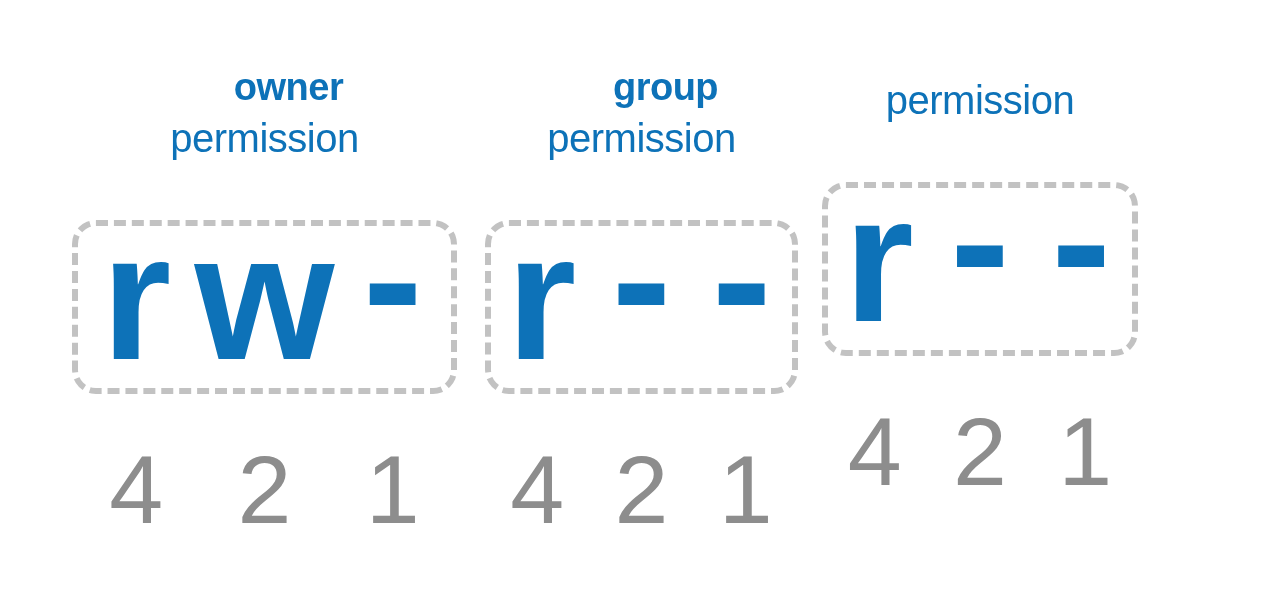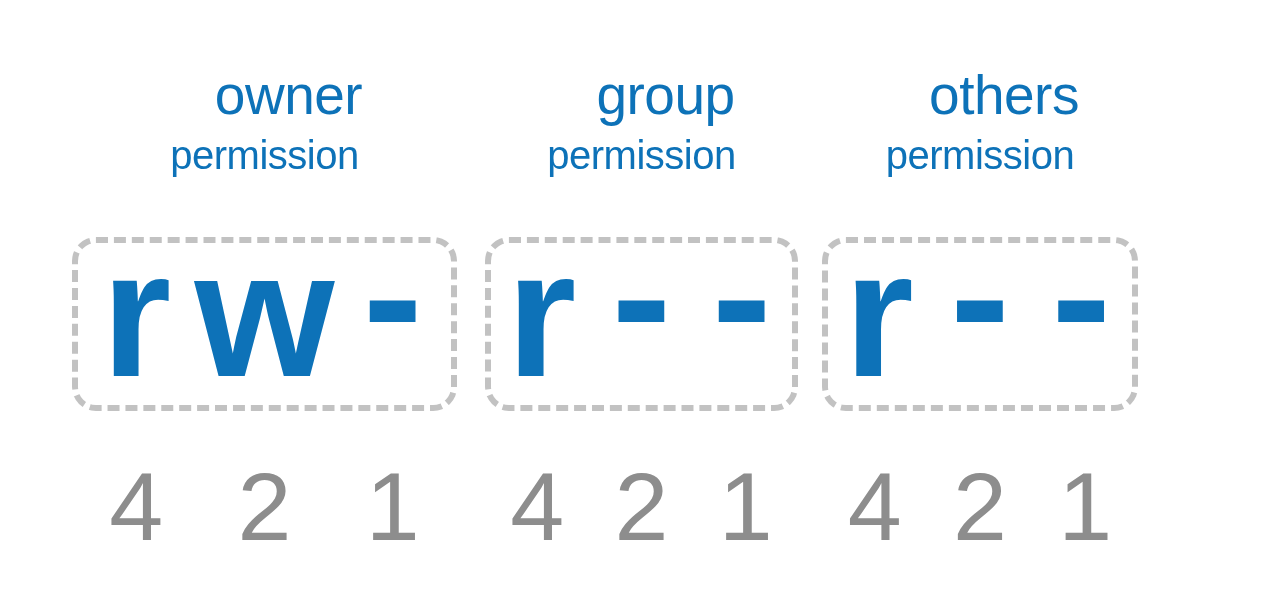--- a/index.html
+++ b/index.html
@@ -19,22 +19,22 @@
   .column {
     display: flex;
     flex-direction: column;
     align-items: center;
   }
   .col-owner  { width: 385px; margin-right: 28px; }
   .col-group  { width: 313px; margin-right: 24px; }
   .col-others { width: 316px; }
   .title {
     color: var(--blue, #0d72b8);
-    font-size: 55px;
-    font-weight: 400;
+    font-size: 38px;
+    font-weight: 700;
     line-height: 1;
     letter-spacing: -0.5px;
     margin-left: 48px;
   }
   .subtitle {
     color: var(--blue, #0d72b8);
     font-size: 40px;
     font-weight: 400;
     line-height: 1;
     margin-top: 12px;
@@ -104,21 +104,20 @@
       <span class="ch dash">-</span>
     </div>
     <div class="values">
       <span class="val">4</span>
       <span class="val">2</span>
       <span class="val">1</span>
     </div>
   </section>
 
   <section class="column col-others">
-    <h2 class="title">others</h2>
     <div class="subtitle">permission</div>
     <div class="perm-box">
       <span class="ch">r</span>
       <span class="ch dash">-</span>
       <span class="ch dash">-</span>
     </div>
     <div class="values">
       <span class="val">4</span>
       <span class="val">2</span>
       <span class="val">1</span>

